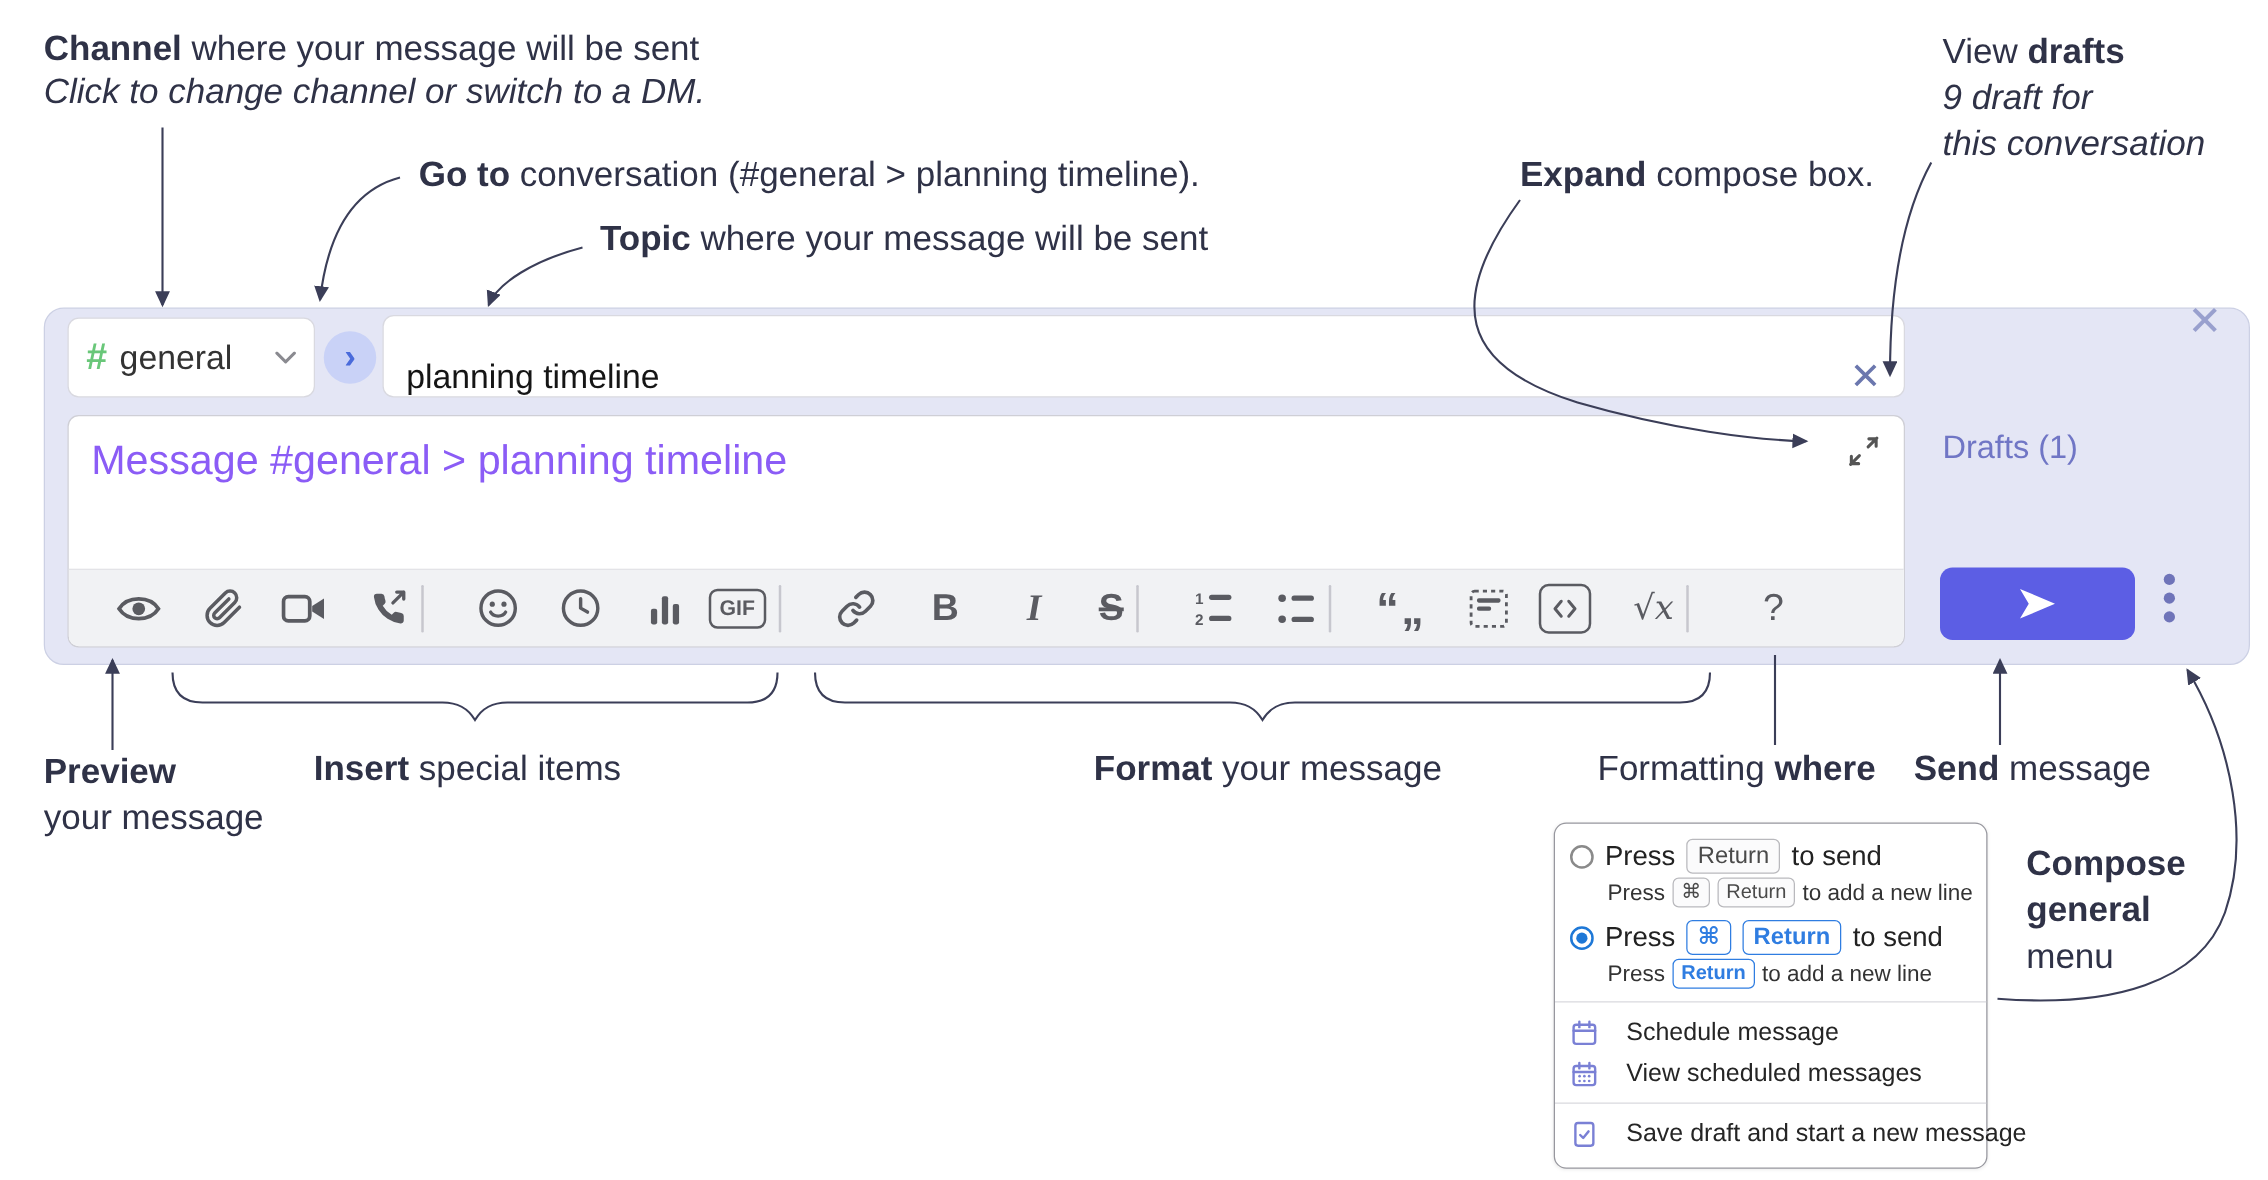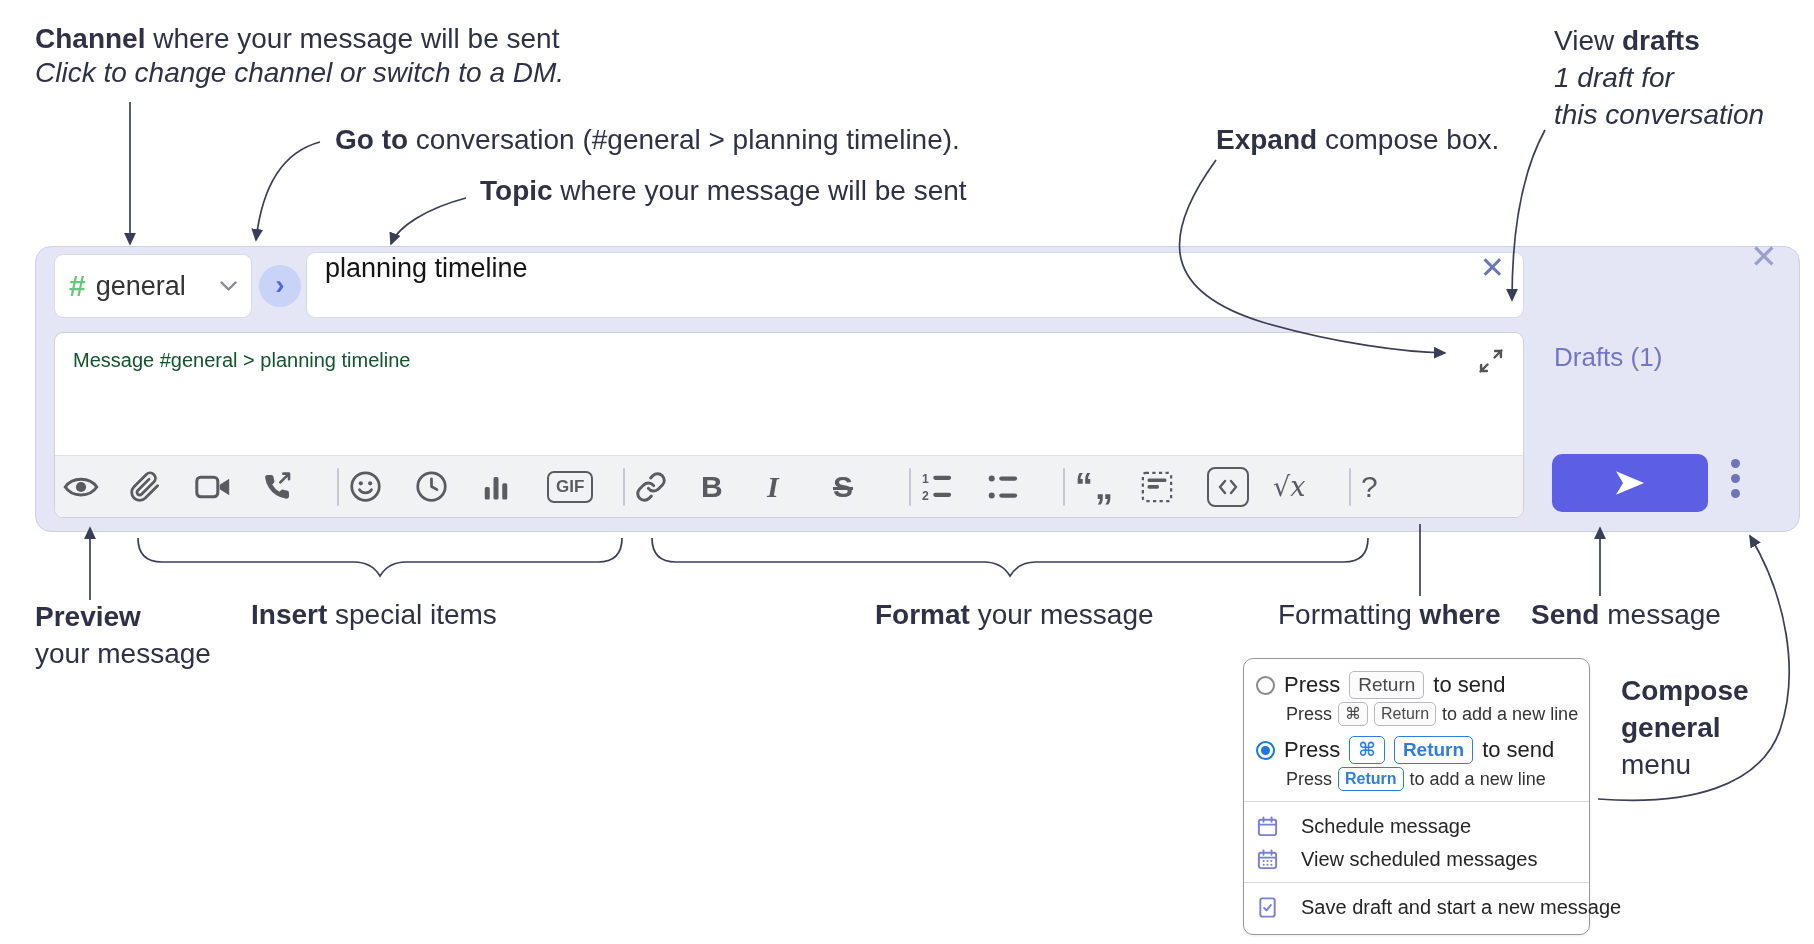--- a/index.html
+++ b/index.html
@@ -32,32 +32,32 @@
 
   .chan-box{position:absolute;left:54px;top:254px;width:198px;height:64px;background:#fff;
     border:1px solid #d9d9e0;border-radius:9px;display:flex;align-items:center;padding:0 14px;gap:10px}
   .chan-box .hash{color:var(--hash-green);font-size:30px;font-weight:700}
   .chan-box .chan-name{font-size:27px;color:#333;flex:1}
   .circle-btn{position:absolute;left:259px;top:265px;width:42px;height:42px;border-radius:50%;
     background:var(--circle-btn-bg);display:flex;align-items:center;justify-content:center}
   .circle-btn span{color:var(--circle-btn-arrow);font-size:28px;font-weight:700;line-height:1;margin-top:-3px}
 
   .topic-box{position:absolute;left:306px;top:252px;width:1218px;height:66px;background:#fff;
-    border:1px solid #d9d9e0;border-radius:9px;display:flex;align-items:flex-start;padding:0 18px}
+    border:1px solid #d9d9e0;border-radius:9px;display:flex;align-items:flex-end;padding:0 18px}
   .topic-box .topic-text{font-size:27px;color:#151515;flex:1}
   .topic-box .clear-x{color:#6b77ae;font-size:30px;line-height:1;cursor:pointer}
 
   .msg-box{position:absolute;left:54px;top:332px;width:1470px;height:186px;border:1px solid #cfcfd6;
     border-radius:9px;background:#fff;overflow:hidden}
   .msg-area{position:relative;height:122px;padding:16px 18px}
-  .msg-placeholder{font-size:20px;color:#14532d}
+  .msg-placeholder{font-size:33px;color:#8b5cf6}
   .expand-ico{position:absolute;right:18px;top:14px;width:28px;height:28px;color:#555;cursor:pointer}
 
   .toolbar{height:62px;background:#f1f2f4;border-top:1px solid #e3e3e7;display:flex;align-items:center;padding-left:8px}
-  .tb-btn{width:66px;height:56px;display:flex;align-items:center;justify-content:flex-start;color:var(--toolbar-icon);cursor:pointer}
+  .tb-btn{width:66px;height:56px;display:flex;align-items:center;justify-content:flex-end;color:var(--toolbar-icon);cursor:pointer}
   .tb-div{width:2px;height:38px;background:#c7c7ce;border-radius:1px;margin:0 10px;flex:none}
   .tb-txt{font-size:30px;color:var(--toolbar-icon)}
   .tb-txt.b{font-weight:700}
   .tb-txt.i{font-style:italic;font-family:"Liberation Serif","DejaVu Serif",serif;font-weight:600}
   .tb-txt.s{text-decoration:line-through;font-weight:600}
   .tb-txt.q{font-weight:700;font-size:36px;letter-spacing:2px}
   .tb-txt.m{font-style:italic;font-family:"DejaVu Serif",serif;font-size:27px}
   .gif-chip{border:2.5px solid var(--toolbar-icon);border-radius:7px;font-size:17px;font-weight:700;
     padding:4px 7px;color:var(--toolbar-icon)}
   .code-chip{border:2.5px solid var(--toolbar-icon);border-radius:8px;width:42px;height:40px;
@@ -103,21 +103,21 @@
   <div class="ann" style="left:480px;top:174px">
     <b>Topic</b><span> where your message will be sent</span>
   </div>
 
   <div class="ann" style="left:1216px;top:123px">
     <b>Expand</b><span> compose box.</span>
   </div>
 
   <div class="ann" style="left:1554px;top:22px;line-height:37px">
     <div><span>View </span><b>drafts</b></div>
-    <div class="it">1 draft for</div>
+    <div class="it">9 draft for</div>
     <div class="it">this conversation</div>
   </div>
 
   <div class="ann" style="left:35px;top:598px;line-height:37px">
     <div><b>Preview</b></div>
     <div>your message</div>
   </div>
 
   <div class="ann" style="left:251px;top:598px">
     <b>Insert</b><span> special items</span>

